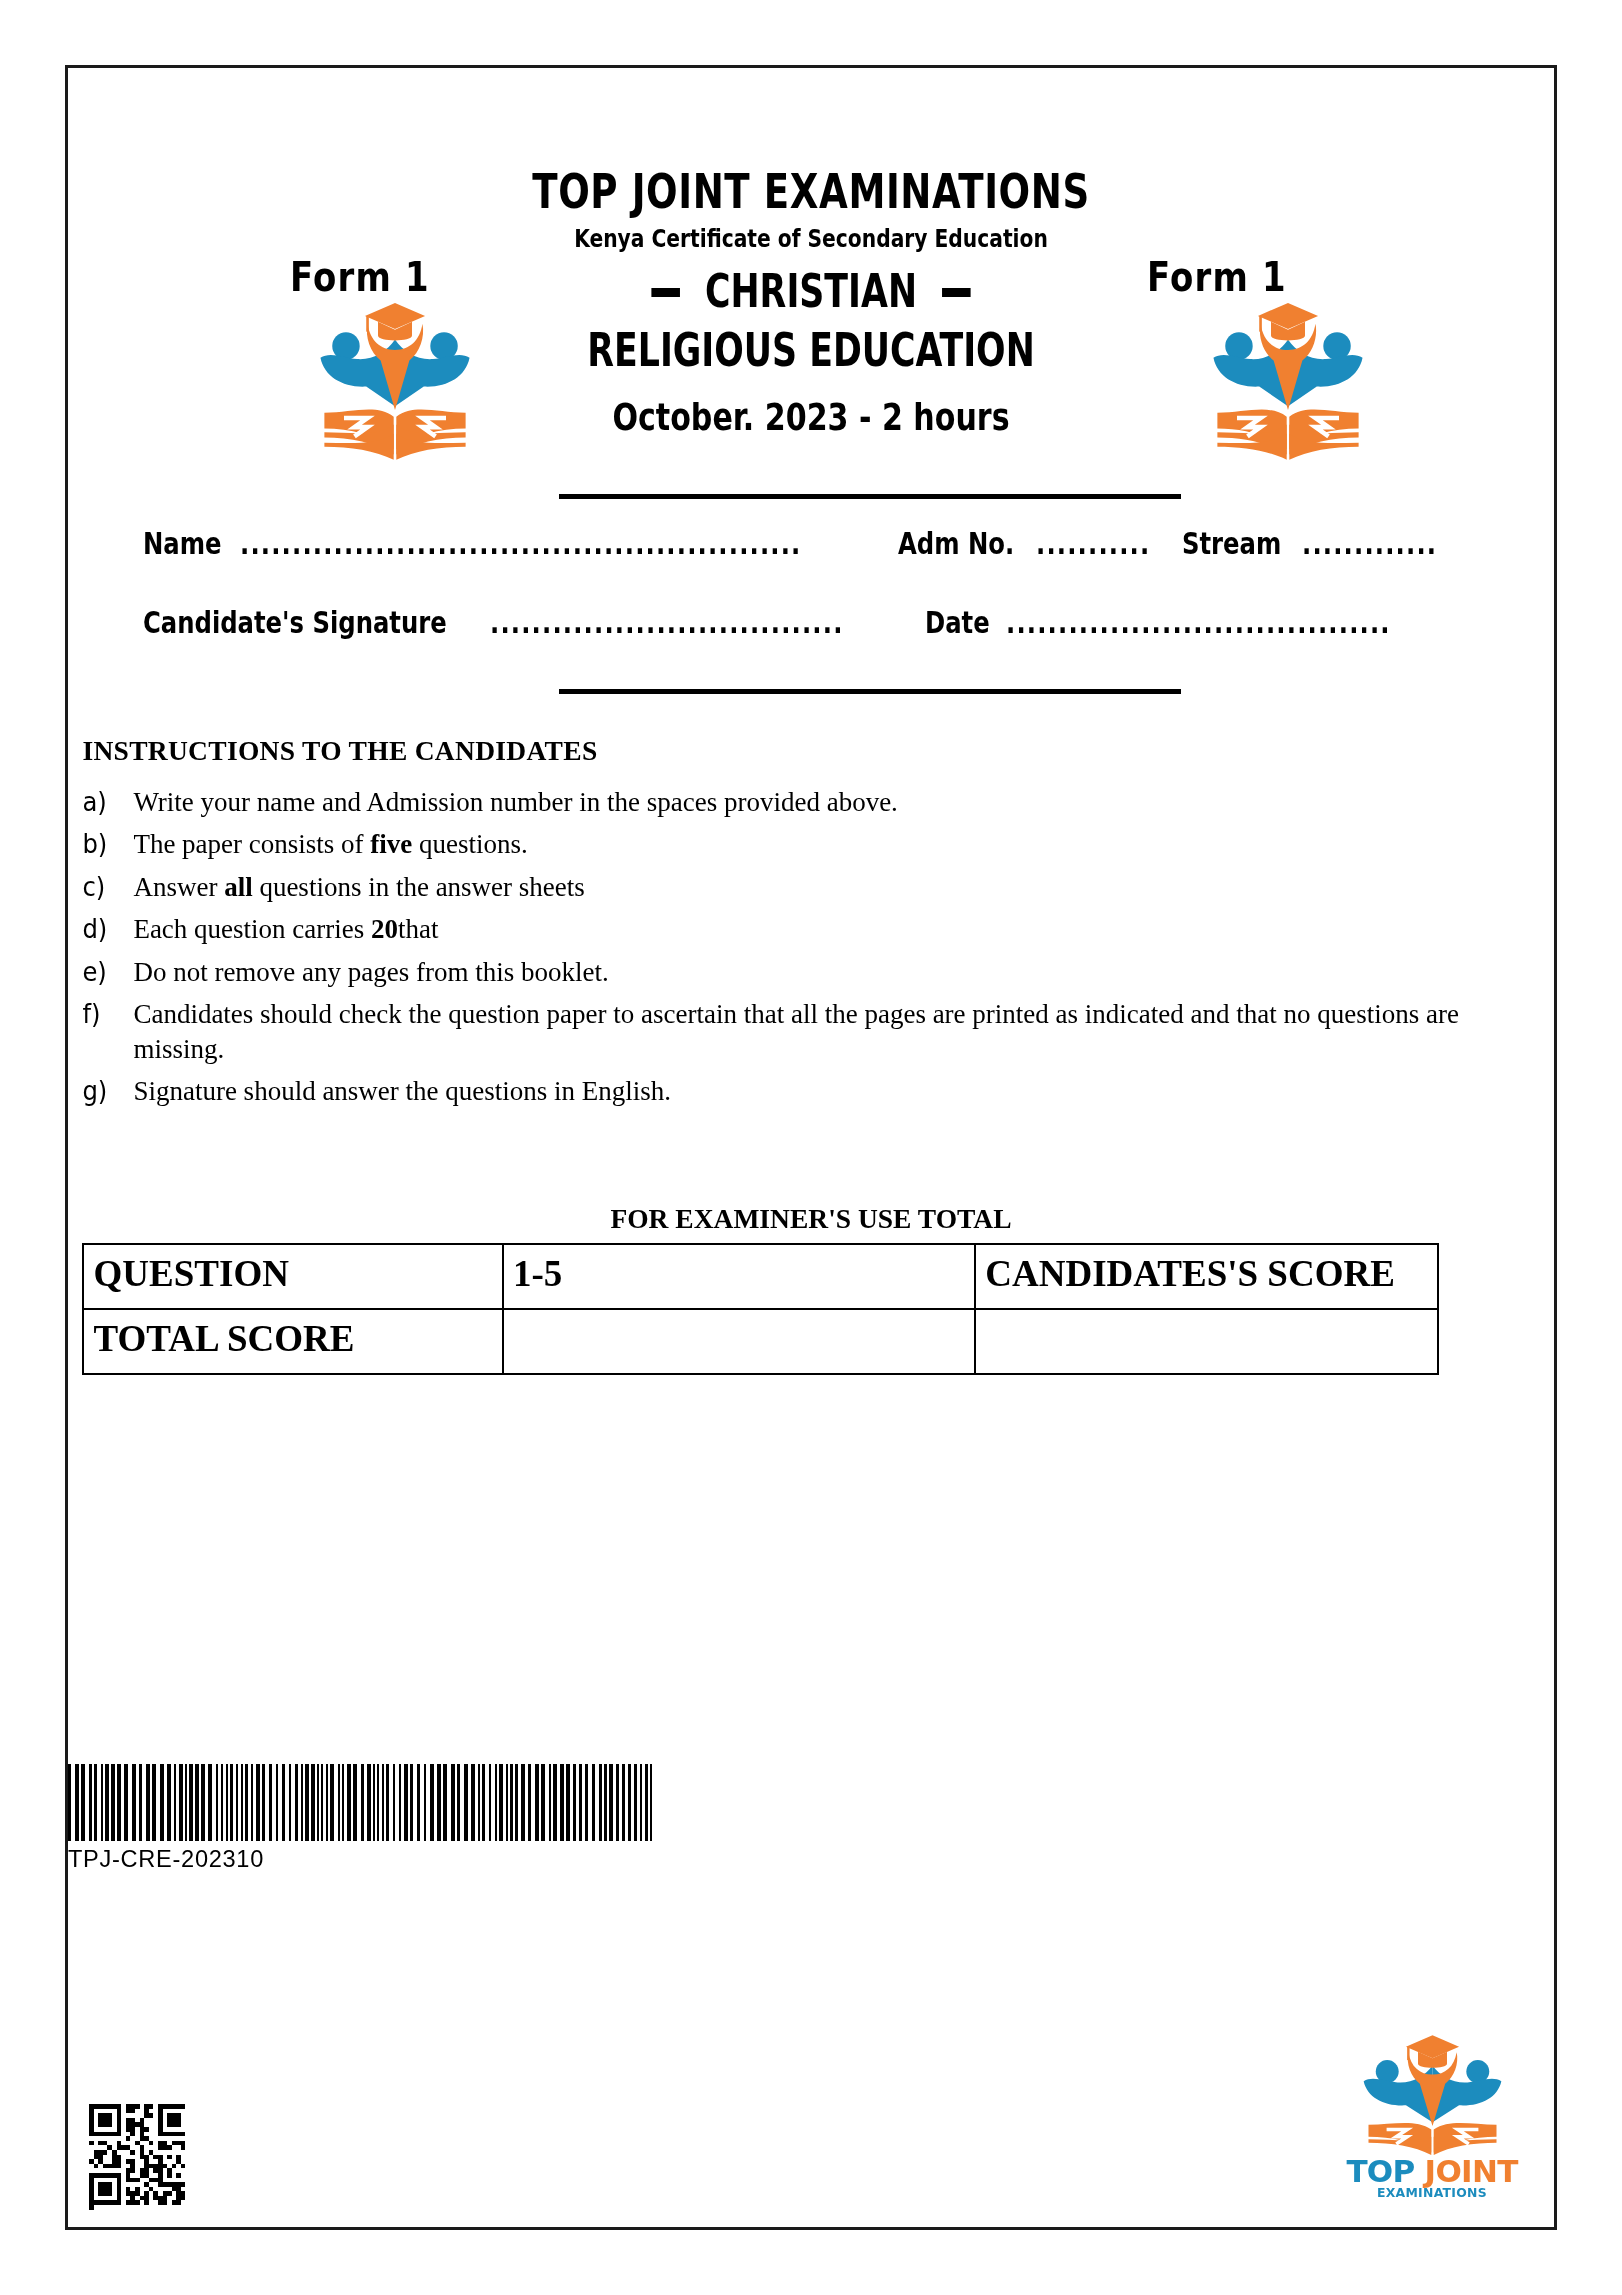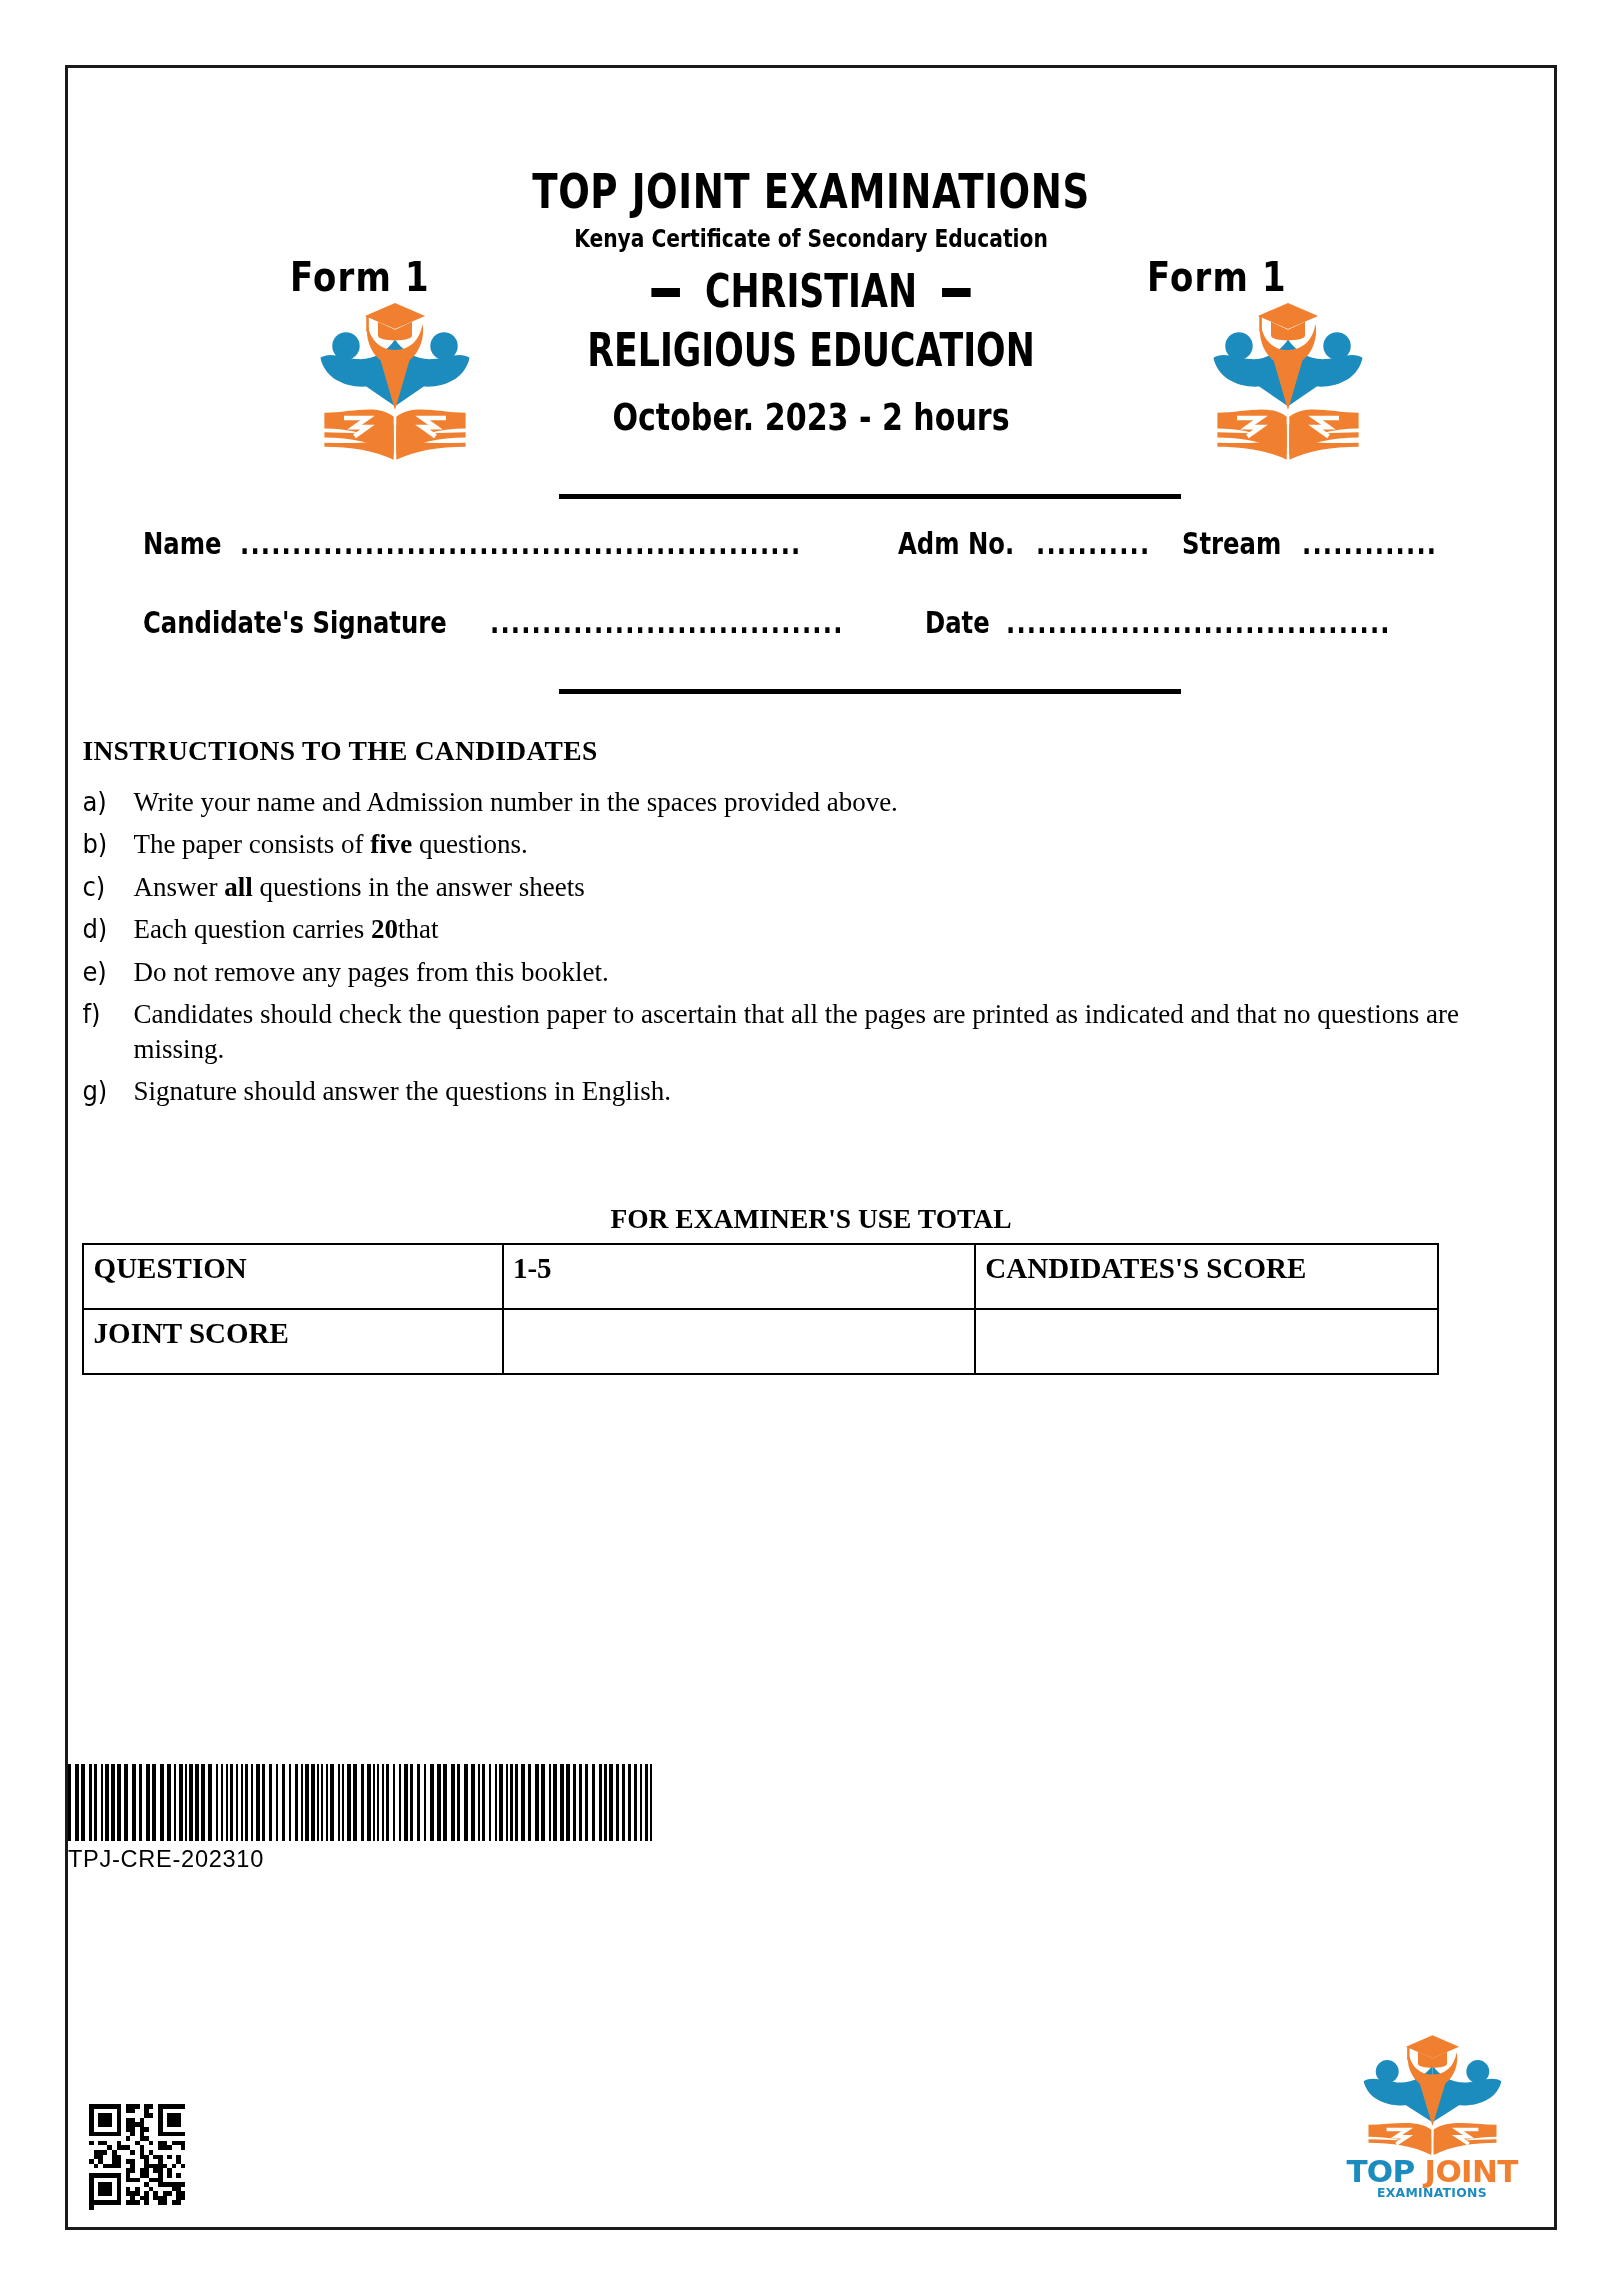--- a/index.html
+++ b/index.html
@@ -216,21 +216,21 @@
     left: 14.4px;
     top: 1175px;
     width: 1292px;
     border-collapse: collapse;
     table-layout: fixed;
   }
   #examiner-table td {
     border: 2px solid #000;
     font-family: "Liberation Serif", serif;
     font-weight: bold;
-    font-size: 29px;
+    font-size: 37px;
     color: #000;
     padding: 6.5px 9.2px;
     vertical-align: top;
   }
   #examiner-table tr { height: 65px; }
   .col-q   { width: 399px; }
   .col-r   { width: 452px; }
   .col-s   { width: 442px; }
 
   
@@ -440,21 +440,21 @@
   <div id="examiner-heading">FOR EXAMINER'S USE TOTAL</div>
 
   <table id="examiner-table">
     <tbody>
         <tr>
       <td class="col-q">QUESTION</td>
       <td class="col-r">1-5</td>
       <td class="col-s">CANDIDATES'S SCORE</td>
     </tr>
     <tr>
-      <td class="col-q">JOINT SCORE</td>
+      <td class="col-q">TOTAL SCORE</td>
       <td class="col-r"></td>
       <td class="col-s"></td>
     </tr>
   </tbody>
     </table>
 
   <div id="barcode-block">
     <div id="barcode-bars"><i style="width:3.3px"></i><i style="width:3.9px;background:#fff"></i><i style="width:3.9px"></i><i style="width:2px;background:#fff"></i><i style="width:3.9px"></i><i style="width:3.9px;background:#fff"></i><i style="width:3.3px"></i><i style="width:2px;background:#fff"></i><i style="width:2.6px"></i><i style="width:3.9px;background:#fff"></i><i style="width:2.6px"></i><i style="width:2px;background:#fff"></i><i style="width:3.9px"></i><i style="width:2px;background:#fff"></i><i style="width:3.9px"></i><i style="width:2px;background:#fff"></i><i style="width:3.9px"></i><i style="width:3.3px;background:#fff"></i><i style="width:3.9px"></i><i style="width:3.9px;background:#fff"></i><i style="width:3.9px"></i><i style="width:3.3px;background:#fff"></i><i style="width:3.3px"></i><i style="width:3.9px;background:#fff"></i><i style="width:3.9px"></i><i style="width:2px;background:#fff"></i><i style="width:3.9px"></i><i style="width:3.9px;background:#fff"></i><i style="width:3.9px"></i><i style="width:3.3px;background:#fff"></i><i style="width:3.9px"></i><i style="width:2.6px;background:#fff"></i><i style="width:2px"></i><i style="width:3.3px;background:#fff"></i><i style="width:3.9px"></i><i style="width:2px;background:#fff"></i><i style="width:2px"></i><i style="width:2.6px;background:#fff"></i><i style="width:3.3px"></i><i style="width:2.6px;background:#fff"></i><i style="width:3.9px"></i><i style="width:2px;background:#fff"></i><i style="width:3.9px"></i><i style="width:3.3px;background:#fff"></i><i style="width:3.3px"></i><i style="width:3.9px;background:#fff"></i><i style="width:2.6px"></i><i style="width:2.6px;background:#fff"></i><i style="width:2.6px"></i><i style="width:2.6px;background:#fff"></i><i style="width:2px"></i><i style="width:2px;background:#fff"></i><i style="width:3.3px"></i><i style="width:2.6px;background:#fff"></i><i style="width:2px"></i><i style="width:3.3px;background:#fff"></i><i style="width:2px"></i><i style="width:2px;background:#fff"></i><i style="width:2.6px"></i><i style="width:3.3px;background:#fff"></i><i style="width:2px"></i><i style="width:3.3px;background:#fff"></i><i style="width:3.9px"></i><i style="width:2px;background:#fff"></i><i style="width:2.6px"></i><i style="width:3.9px;background:#fff"></i><i style="width:3.3px"></i><i style="width:3.9px;background:#fff"></i><i style="width:2px"></i><i style="width:3.9px;background:#fff"></i><i style="width:3.3px"></i><i style="width:3.9px;background:#fff"></i><i style="width:2px"></i><i style="width:3.9px;background:#fff"></i><i style="width:2.6px"></i><i style="width:3.3px;background:#fff"></i><i style="width:2.6px"></i><i style="width:2px;background:#fff"></i><i style="width:3.3px"></i><i style="width:2.6px;background:#fff"></i><i style="width:3.3px"></i><i style="width:2px;background:#fff"></i><i style="width:2px"></i><i style="width:2px;background:#fff"></i><i style="width:2.6px"></i><i style="width:2.6px;background:#fff"></i><i style="width:2.6px"></i><i style="width:2px;background:#fff"></i><i style="width:3.3px"></i><i style="width:3.9px;background:#fff"></i><i style="width:2px"></i><i style="width:2px;background:#fff"></i><i style="width:2px"></i><i style="width:3.3px;background:#fff"></i><i style="width:3.9px"></i><i style="width:2.6px;background:#fff"></i><i style="width:3.9px"></i><i style="width:3.9px;background:#fff"></i><i style="width:2.6px"></i><i style="width:3.3px;background:#fff"></i><i style="width:3.9px"></i><i style="width:2px;background:#fff"></i><i style="width:2px"></i><i style="width:2px;background:#fff"></i><i style="width:2px"></i><i style="width:2.6px;background:#fff"></i><i style="width:2.6px"></i><i style="width:2px;background:#fff"></i><i style="width:3.3px"></i><i style="width:3.3px;background:#fff"></i><i style="width:2.6px"></i><i style="width:3.3px;background:#fff"></i><i style="width:2.6px"></i><i style="width:2.6px;background:#fff"></i><i style="width:3.9px"></i><i style="width:2.6px;background:#fff"></i><i style="width:2.6px"></i><i style="width:3.9px;background:#fff"></i><i style="width:3.3px"></i><i style="width:3.9px;background:#fff"></i><i style="width:2px"></i><i style="width:3.9px;background:#fff"></i><i style="width:3.9px"></i><i style="width:3.3px;background:#fff"></i><i style="width:3.9px"></i><i style="width:2.6px;background:#fff"></i><i style="width:3.9px"></i><i style="width:3.9px;background:#fff"></i><i style="width:3.9px"></i><i style="width:2px;background:#fff"></i><i style="width:3.3px"></i><i style="width:3.9px;background:#fff"></i><i style="width:3.3px"></i><i style="width:3.3px;background:#fff"></i><i style="width:3.9px"></i><i style="width:3.3px;background:#fff"></i><i style="width:2px"></i><i style="width:2px;background:#fff"></i><i style="width:2.6px"></i><i style="width:3.9px;background:#fff"></i><i style="width:2.6px"></i><i style="width:3.3px;background:#fff"></i><i style="width:2.6px"></i><i style="width:2px;background:#fff"></i><i style="width:3.9px"></i><i style="width:2.6px;background:#fff"></i><i style="width:2px"></i><i style="width:2px;background:#fff"></i><i style="width:3.9px"></i><i style="width:2px;background:#fff"></i><i style="width:2.6px"></i><i style="width:2.6px;background:#fff"></i><i style="width:3.9px"></i><i style="width:3.9px;background:#fff"></i><i style="width:2.6px"></i><i style="width:3.9px;background:#fff"></i><i style="width:3.9px"></i><i style="width:2.6px;background:#fff"></i><i style="width:3.9px"></i><i style="width:3.3px;background:#fff"></i><i style="width:2.6px"></i><i style="width:2px;background:#fff"></i><i style="width:3.9px"></i><i style="width:3.3px;background:#fff"></i><i style="width:3.3px"></i><i style="width:2px;background:#fff"></i><i style="width:3.9px"></i><i style="width:3.3px;background:#fff"></i><i style="width:3.3px"></i><i style="width:3.3px;background:#fff"></i><i style="width:2.6px"></i><i style="width:3.3px;background:#fff"></i><i style="width:2.6px"></i><i style="width:3.9px;background:#fff"></i><i style="width:3.3px"></i><i style="width:3.9px;background:#fff"></i><i style="width:2.6px"></i><i style="width:2px;background:#fff"></i><i style="width:3.3px"></i><i style="width:2px;background:#fff"></i><i style="width:3.9px"></i><i style="width:3.3px;background:#fff"></i><i style="width:3.3px"></i><i style="width:2.6px;background:#fff"></i><i style="width:2.6px"></i><i style="width:3.3px;background:#fff"></i><i style="width:3.3px"></i><i style="width:3.3px;background:#fff"></i><i style="width:2.6px"></i><i style="width:3.3px;background:#fff"></i><i style="width:2px"></i><i style="width:2.6px;background:#fff"></i><i style="width:2.6px"></i><i style="width:2.6px;background:#fff"></i><i style="width:2px"></i><i style="width:2.6px;background:#fff"></i></div>
     <div id="barcode-text">TPJ-CRE-202310</div>
   </div>

